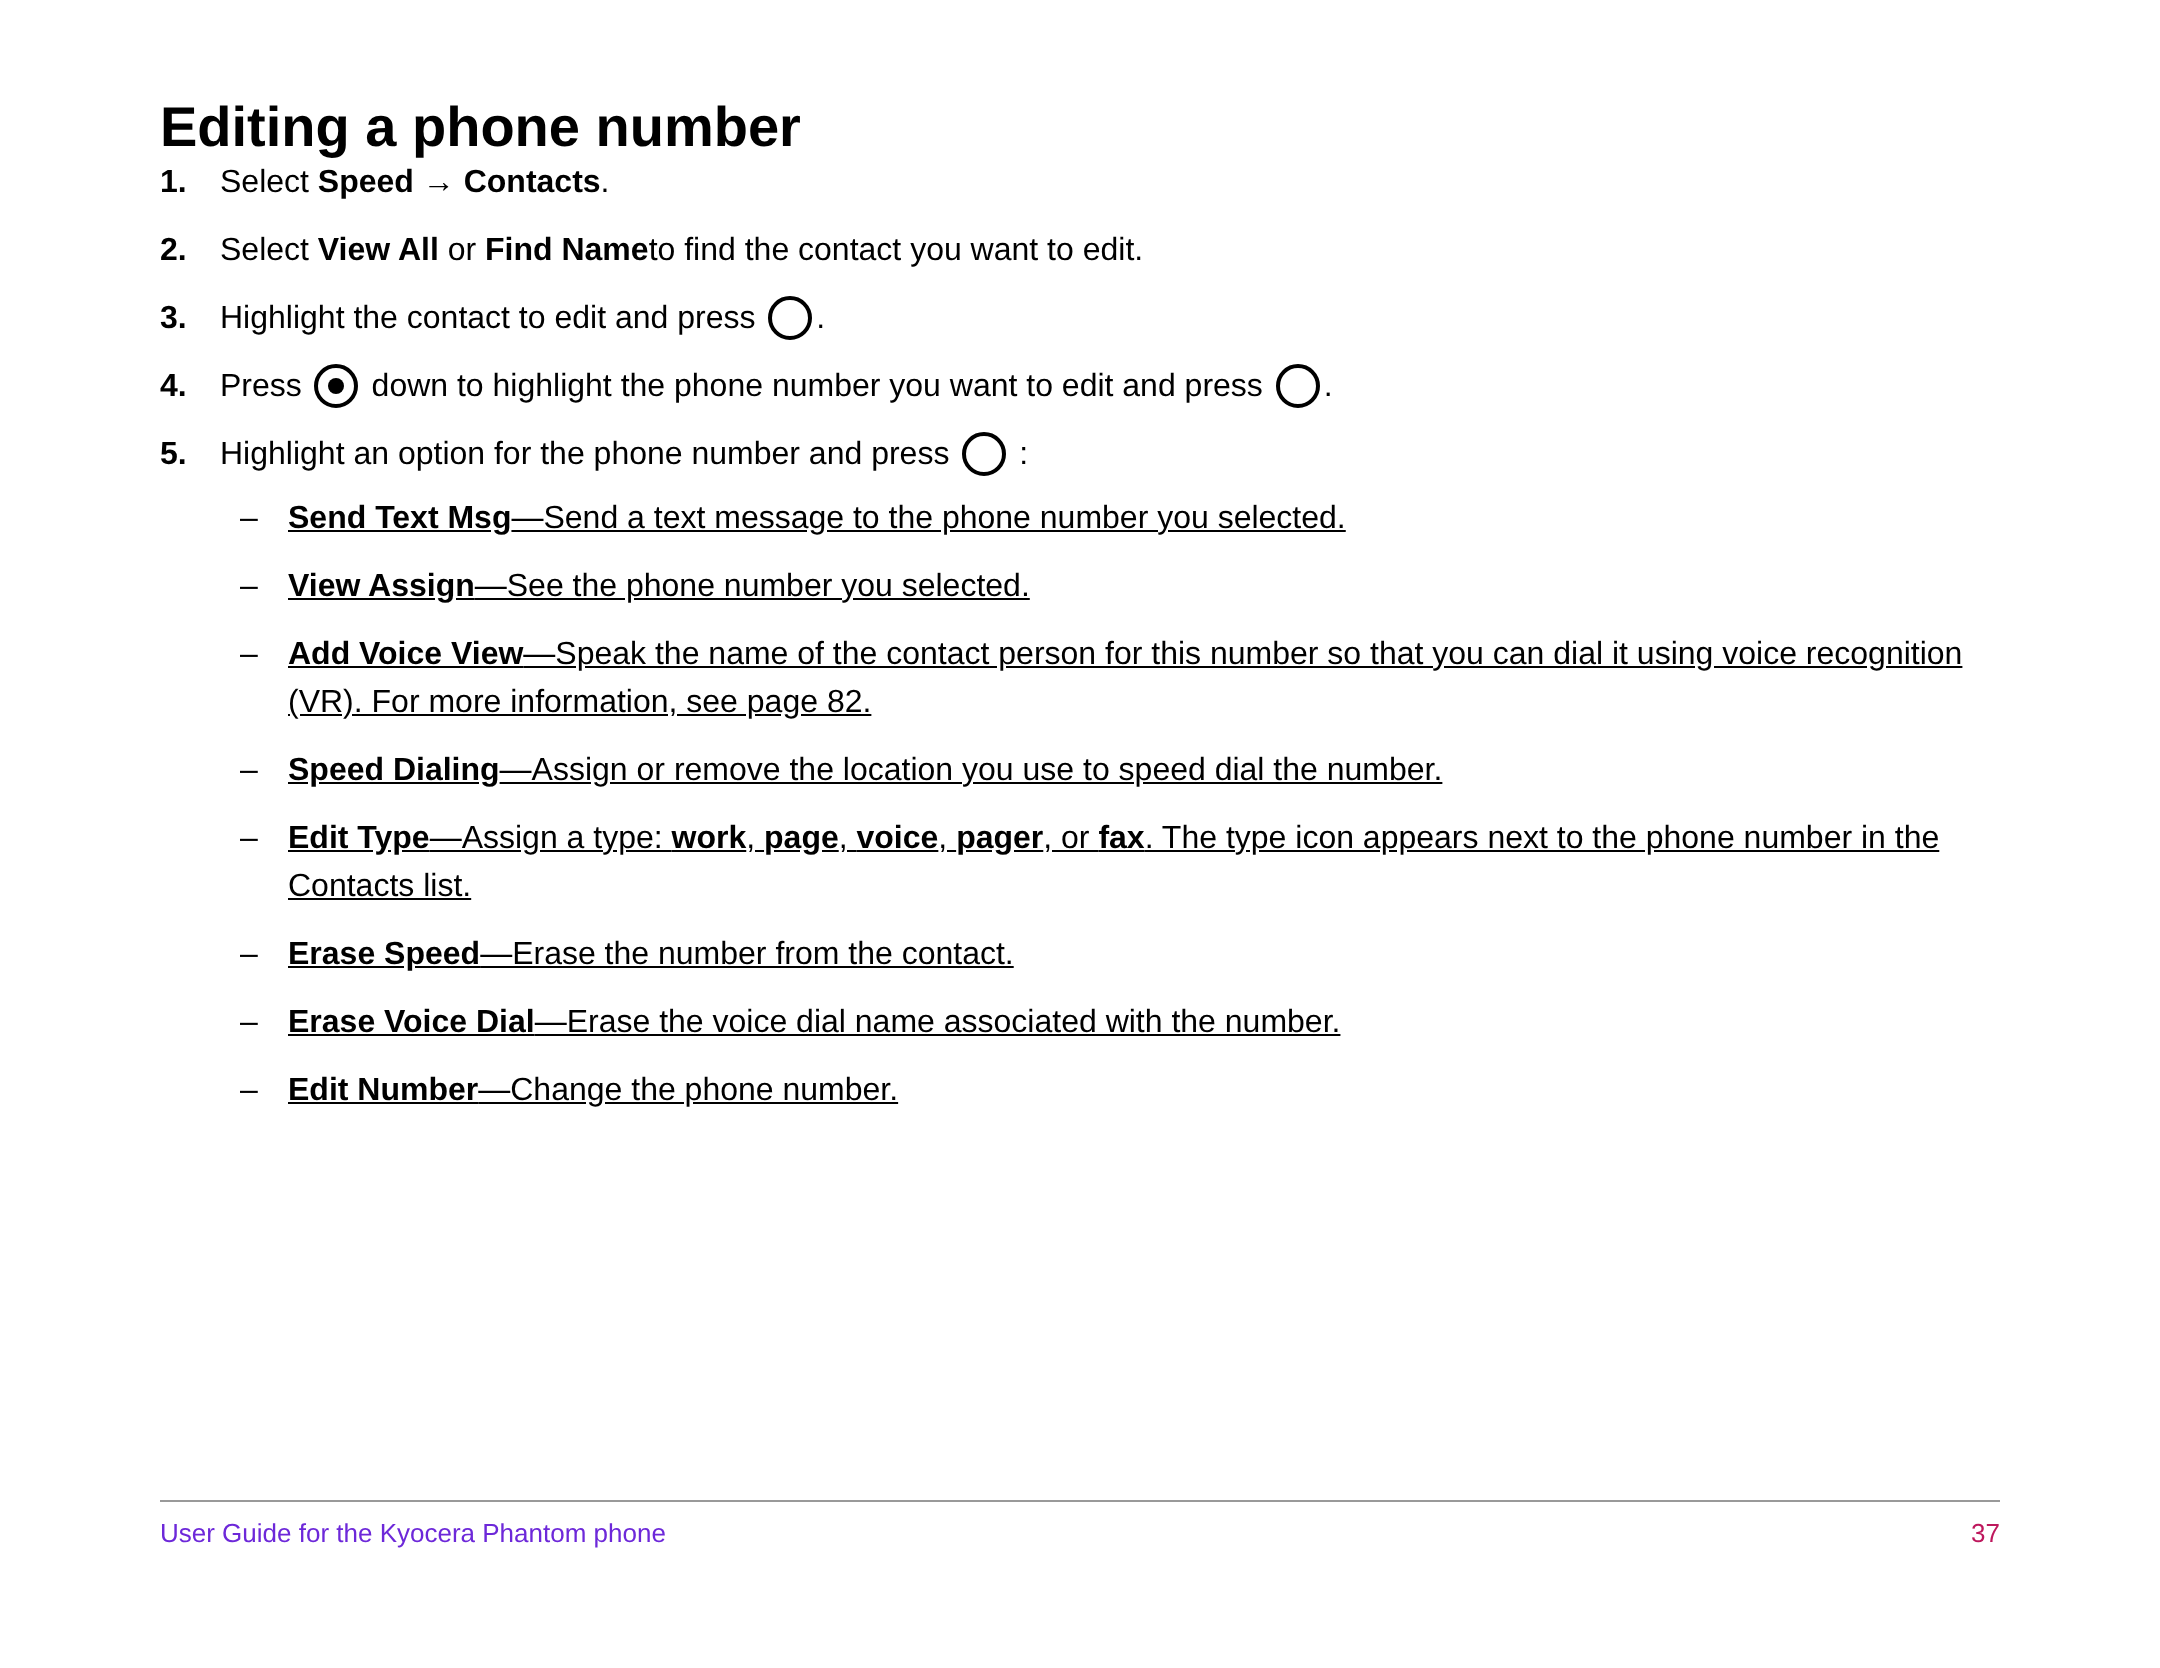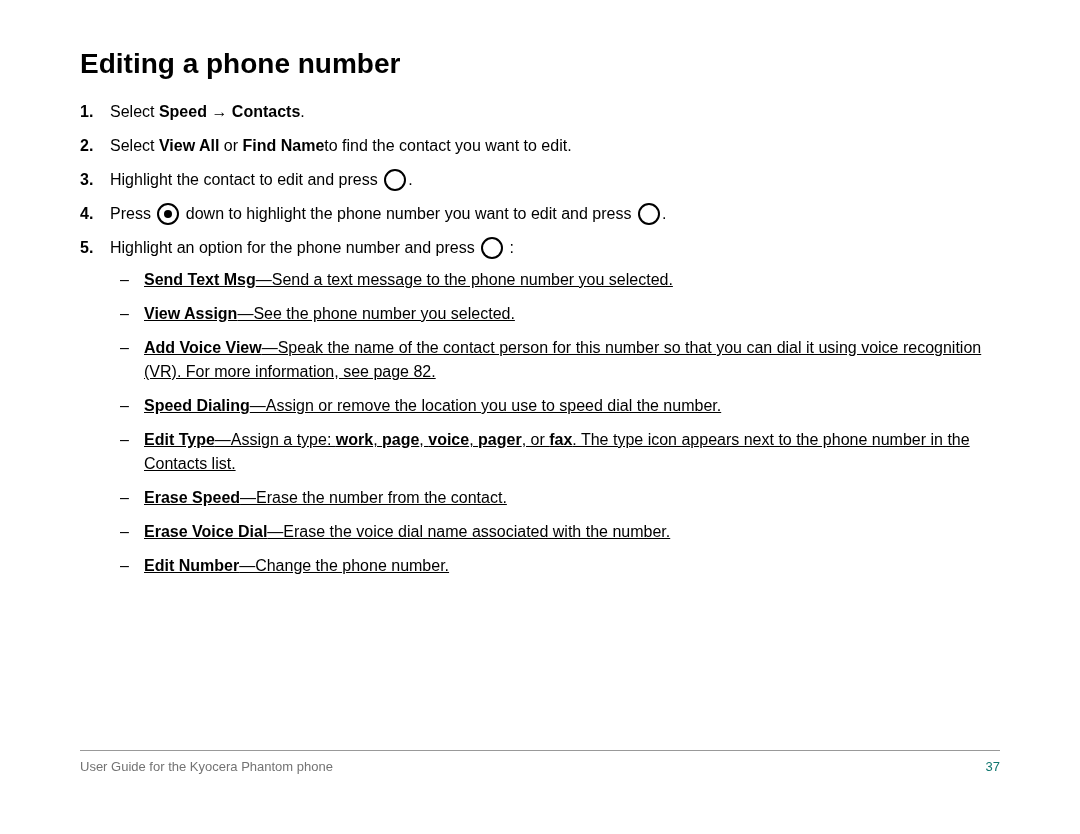--- a/index.html
+++ b/index.html
@@ -17,21 +17,20 @@
       min-height: 834px;
       display: flex;
       flex-direction: column;
     }
     .content-area {
       flex: 1;
     }
     h1 {
       font-size: 28px;
       font-weight: 900;
-      margin-bottom: 20px;
       font-family: Arial, Helvetica, sans-serif;
     }
     .step-list {
       list-style: none;
       padding: 0;
       margin: 0;
     }
     .step-list > li {
       display: flex;
       margin-bottom: 10px;
@@ -105,25 +104,25 @@
     .footer-bar {
       border-top: 1px solid #999;
       padding-top: 8px;
       display: flex;
       justify-content: space-between;
       align-items: center;
       margin-top: 24px;
     }
     .footer-text {
       font-size: 13px;
-      color: #737373;
+      color: #6d28d9;
     }
     .footer-page {
       font-size: 13px;
-      color: #0f766e;
+      color: #be185d;
     }
     .arrow {
       font-size: 16px;
       font-weight: normal;
     }
   </style>
 </head>
 <body>
 
 <div class="page-container">

